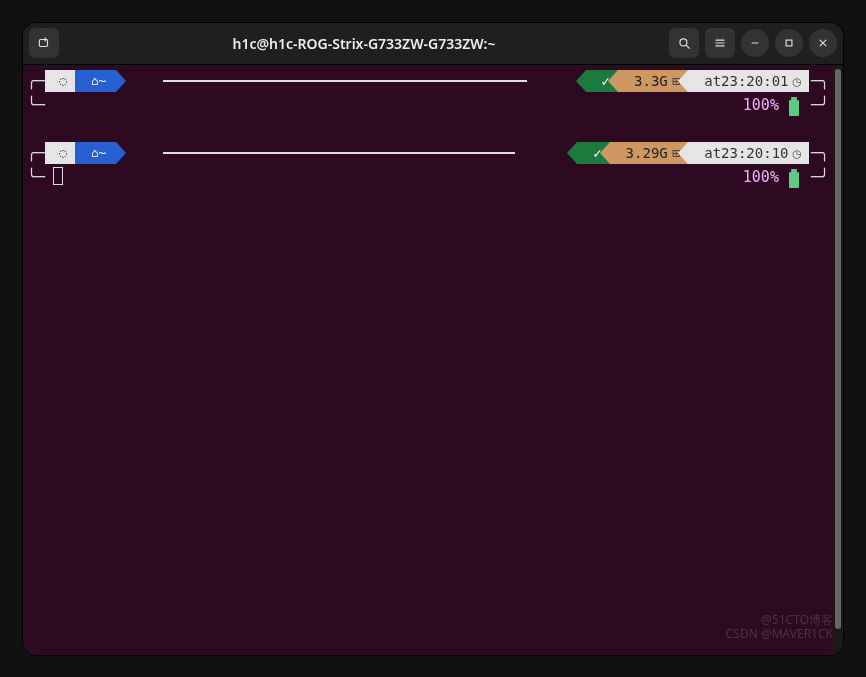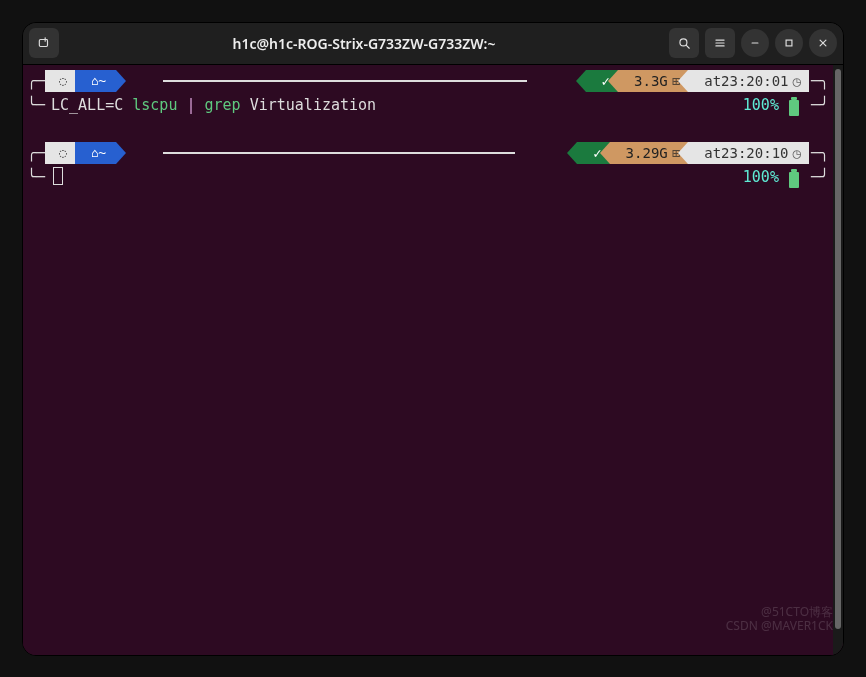--- a/index.html
+++ b/index.html
@@ -107,36 +107,36 @@
   .rseg .ico { margin-left: 4px; opacity: 0.7; }
 
   .cmd-row, .out-row, .rprompt-row { position: relative; height: 24px; }
   .cmd-text { position: absolute; left: 28px; top: 0; }
   .cmd-text .c-env { color: #ddd; }
   .cmd-text .c-cmd { color: #5fc97f; }
   .cmd-text .c-pipe { color: #d49cd4; }
   .cmd-text .c-grep { color: #5fc97f; }
   .cmd-text .c-arg { color: #ddd; }
   .rprompt { position: absolute; right: 4px; top: 0; display: flex; align-items: center; gap: 6px; }
-  .battery-pct { color: #5eead4; }
+  .battery-pct { color: #f0abfc; }
   .battery-ico { display: inline-block; width: 10px; height: 16px; background: #5fc97f; border-radius: 1px; position: relative; top: 3px; margin-left: 4px; }
   .battery-ico::before { content: ""; position: absolute; top: -3px; left: 2px; width: 6px; height: 3px; background: #5fc97f; border-radius: 1px; }
 
   .out-text { position: absolute; left: 4px; top: 0; }
   .out-key { color: #c0392b; font-weight: bold; }
   .out-colon { color: #ddd; }
   .out-val { color: #ddd; }
 
   .cursor-block {
     display: inline-block; width: 10px; height: 18px;
     border: 1.5px solid #ddd; position: absolute; left: 30px; top: 2px;
   }
 
   .watermark {
-    position: absolute; right: 10px; bottom: 22px;
+    position: absolute; right: 10px; bottom: 14px;
     color: rgba(255,255,255,0.15); font-size: 12px;
     font-family: system-ui, sans-serif;
     text-align: right; line-height: 14px;
   }
   .tilde { font-family: monospace; }
   .home-ico { font-size: 12px; }
   .ubuntu-ico { font-size: 13px; color:#333; }
   .check { color: #fff; }
   .dash-ico svg, .close-ico svg, .max-ico svg, .burger svg, .search svg, .newtab svg { stroke-width: 2; stroke-linecap: round; }
 </style>
@@ -217,23 +217,20 @@
               <span>at</span> 
               <span>23:20:01</span>
               <span class="ico">◷</span>
             </span>
           <span class="bracket-close">─╮</span>
         </div>
       </div>
 
       <div class="cmd-row">
         <span style="position:absolute;left:4px;color:#ddd">╰─</span>
-        <span class="cmd-text">
-          <span class="c-env">LC_ALL=C</span> <span class="c-cmd">lscpu</span> <span class="c-pipe">|</span> <span class="c-grep">grep</span> <span class="c-arg">Virtualization</span>
-        </span>
         <div class="rprompt">
           <span class="battery-pct">100%</span>
           <span class="battery-ico"></span>
           <span style="color:#ddd;margin-left:6px">─╯</span>
         </div>
       </div>
 
 
       <div style="height:24px"></div>
 

